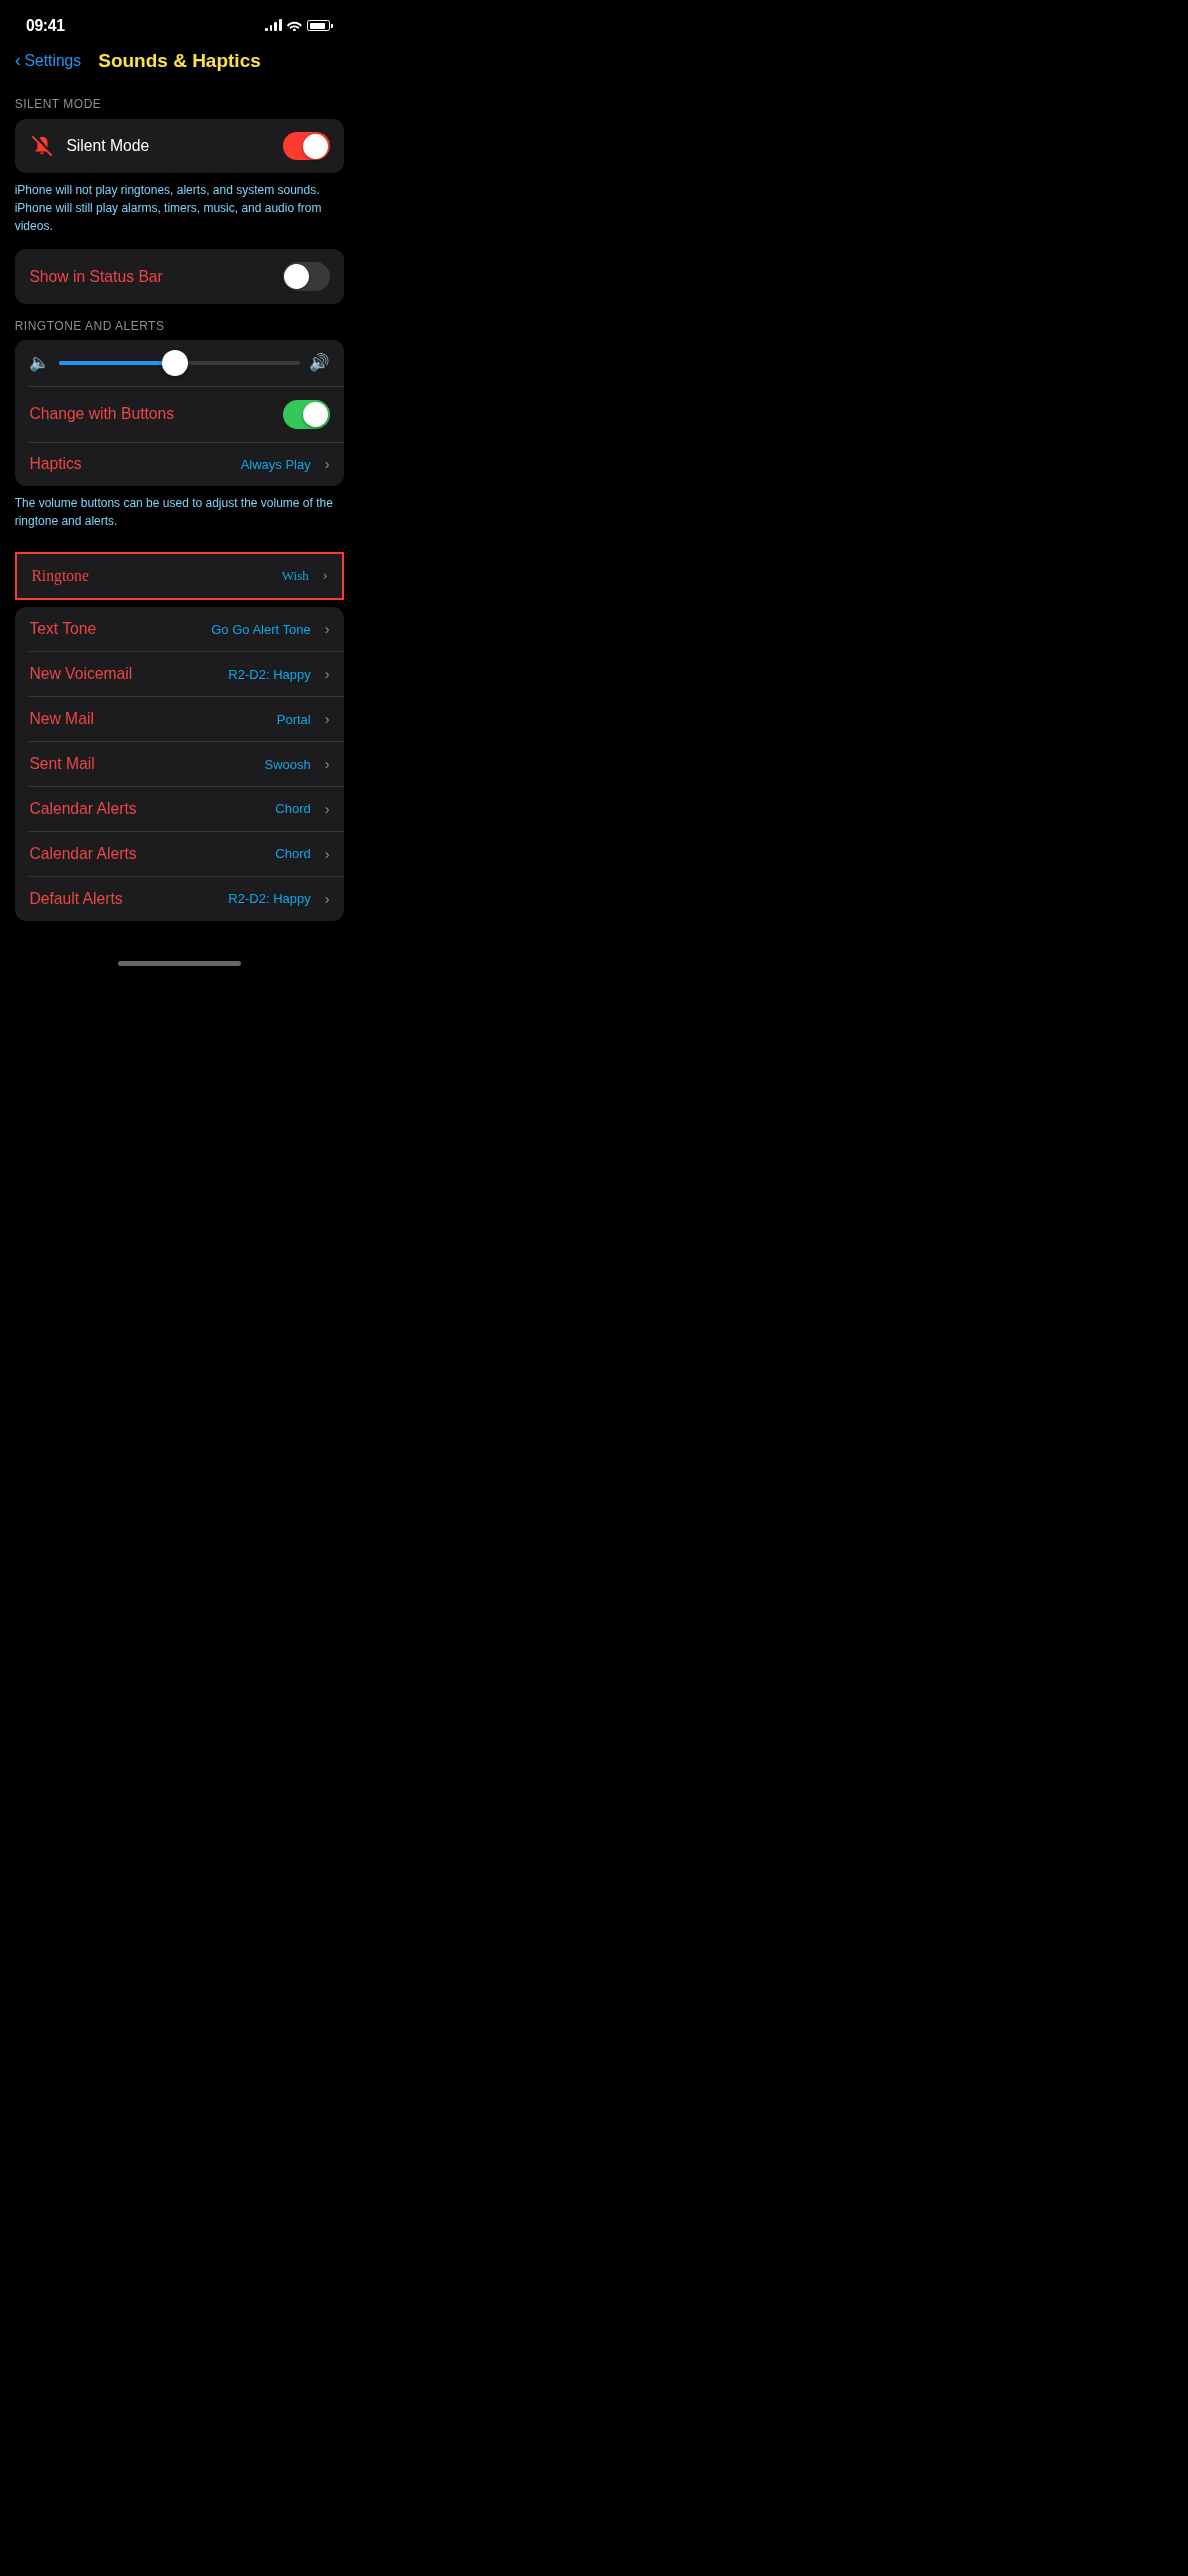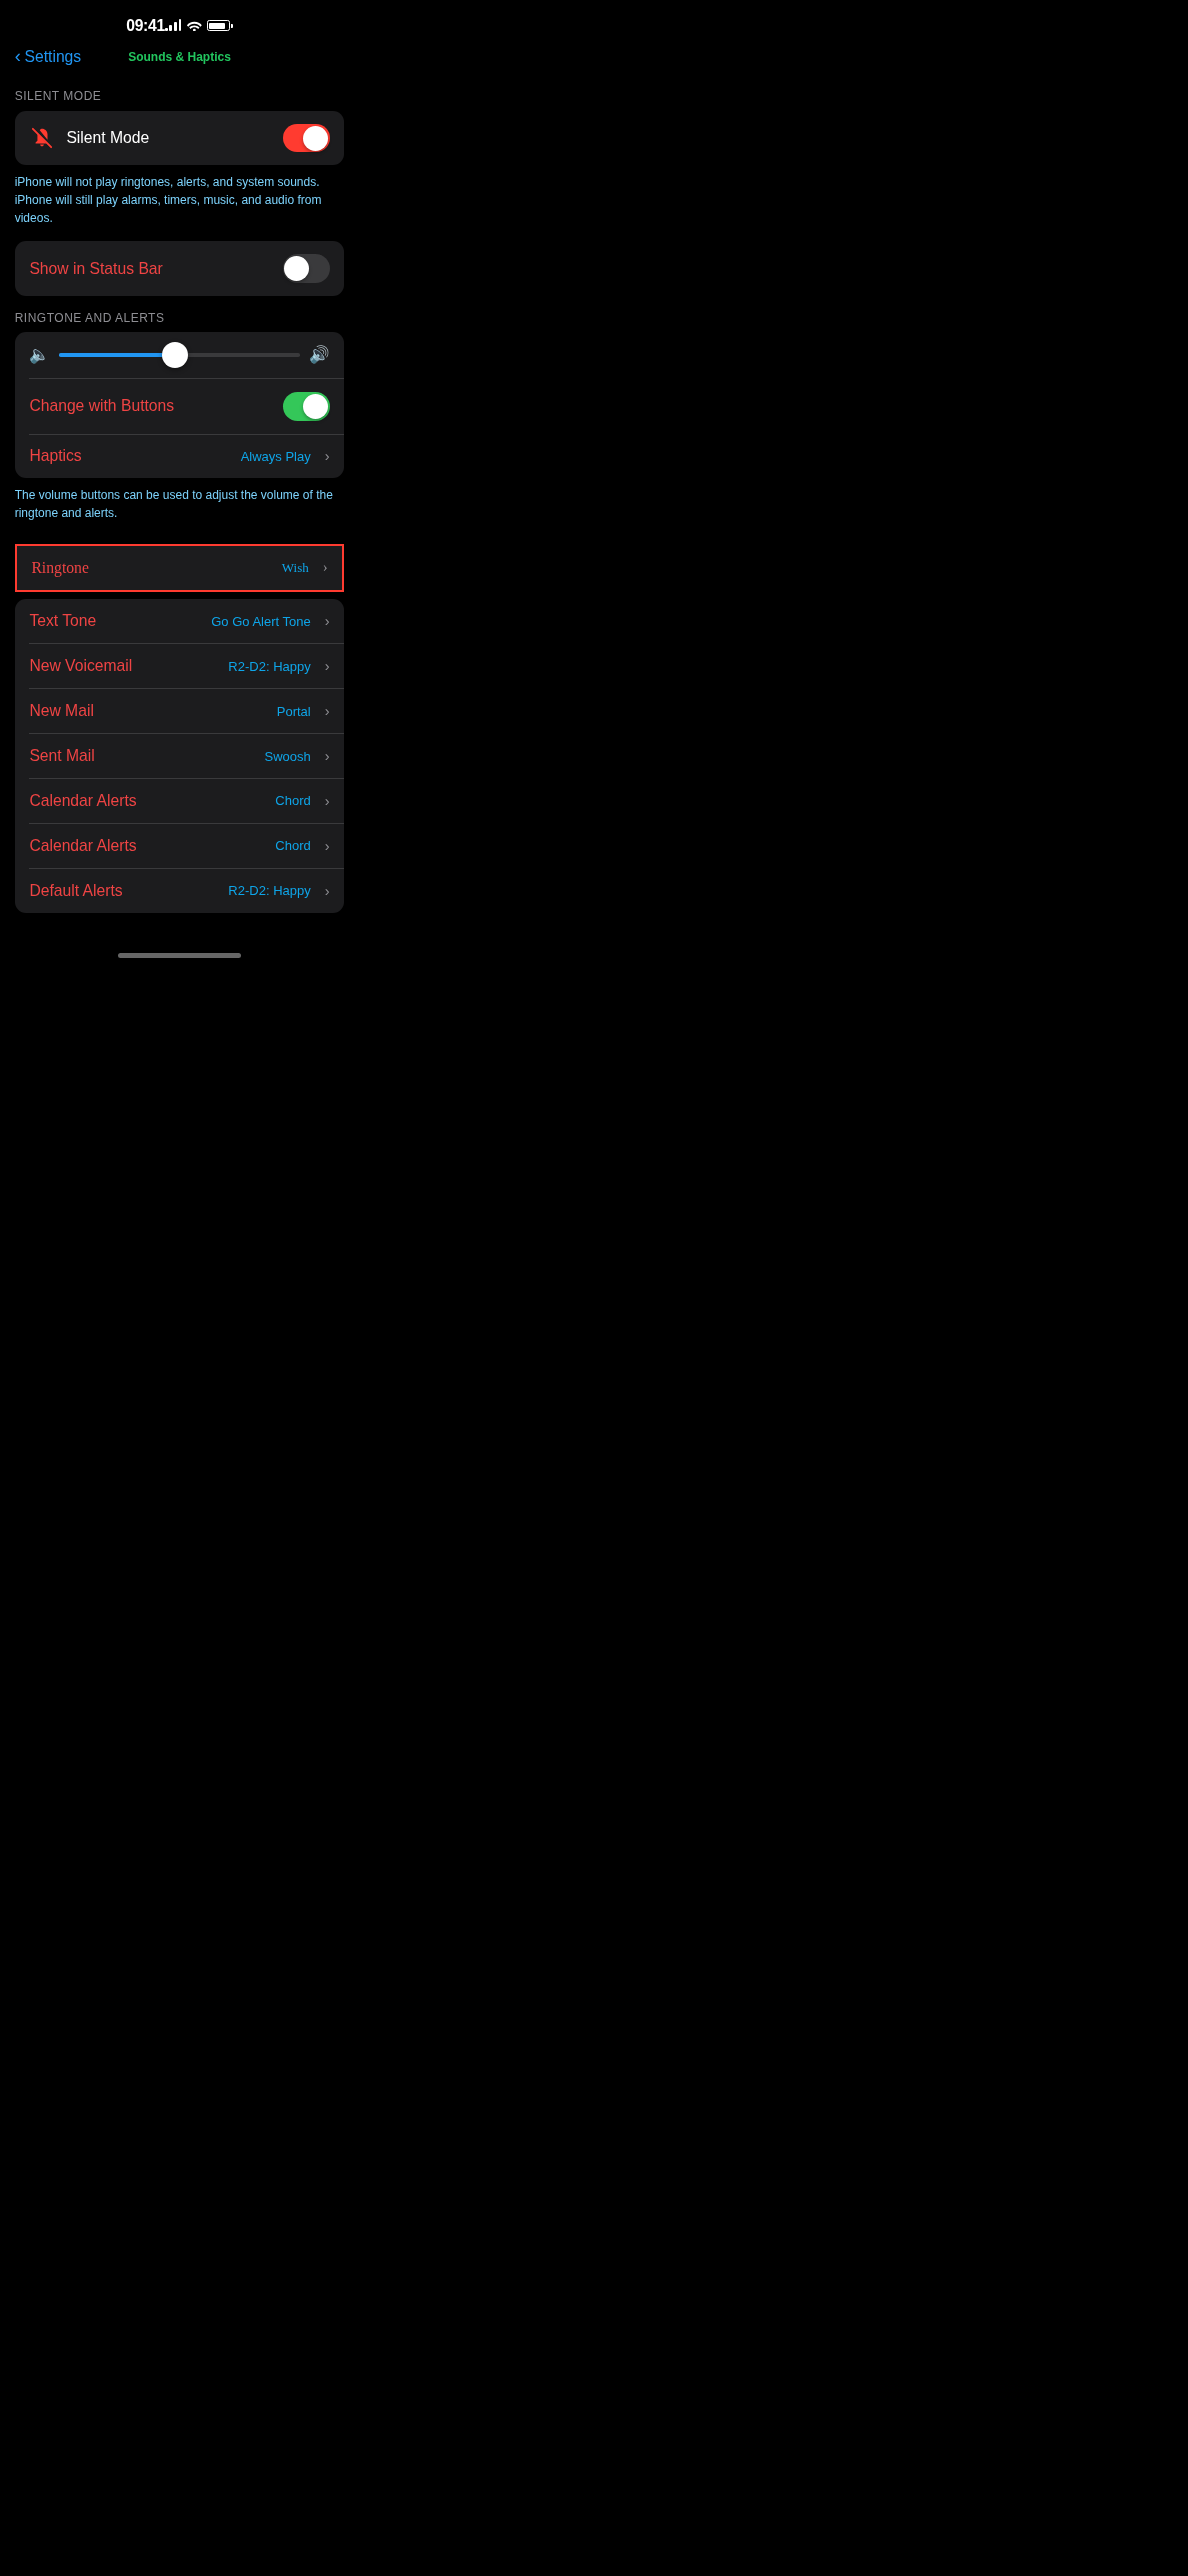--- a/index.html
+++ b/index.html
@@ -10,21 +10,21 @@
       color: #fff;
       font-family: -apple-system, 'SF Pro Display', 'Helvetica Neue', Arial, sans-serif;
       width: 359px;
       min-height: 778px;
       overflow-x: hidden;
     }
 
     
     .status-bar {
       display: flex;
-      justify-content: center;
+      justify-content: space-between;
       align-items: center;
       padding: 13px 26px 7.4px 26px;
       height: 46px;
     }
     .status-time {
       font-size: 15.7px;
       font-weight: 600;
       letter-spacing: -0.3px;
     }
     .status-icons {
@@ -92,23 +92,23 @@
       color: #2196f3;
       font-size: 15.7px;
       cursor: pointer;
     }
     .nav-back-chevron {
       font-size: 18.4px;
       color: #2196f3;
       line-height: 1;
     }
     .nav-title {
-      font-size: 12px;
+      font-size: 19px;
       font-weight: 600;
-      color: #22c55e;
+      color: #fde047;
       text-align: center;
     }
 
     
     .section-label {
       font-size: 12px;
       color: #8e8e93;
       text-transform: uppercase;
       letter-spacing: 0.5px;
       padding: 14.7px 14.7px 7.4px 14.7px;

